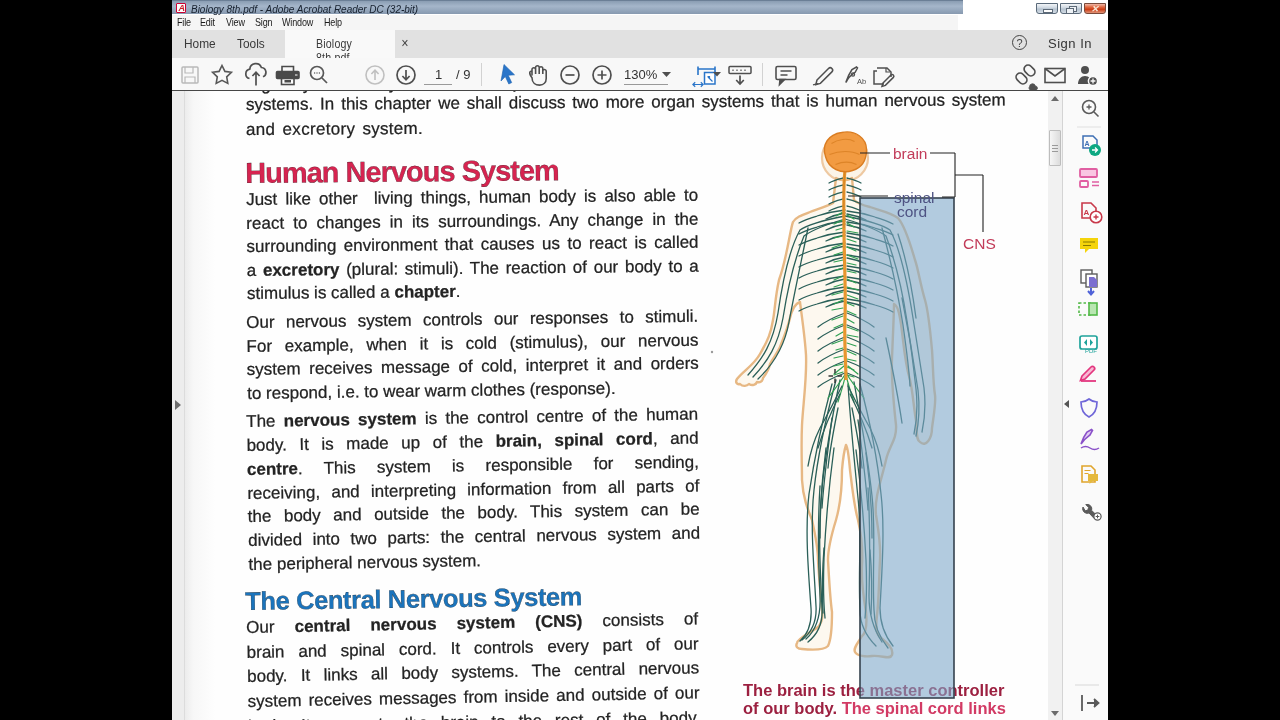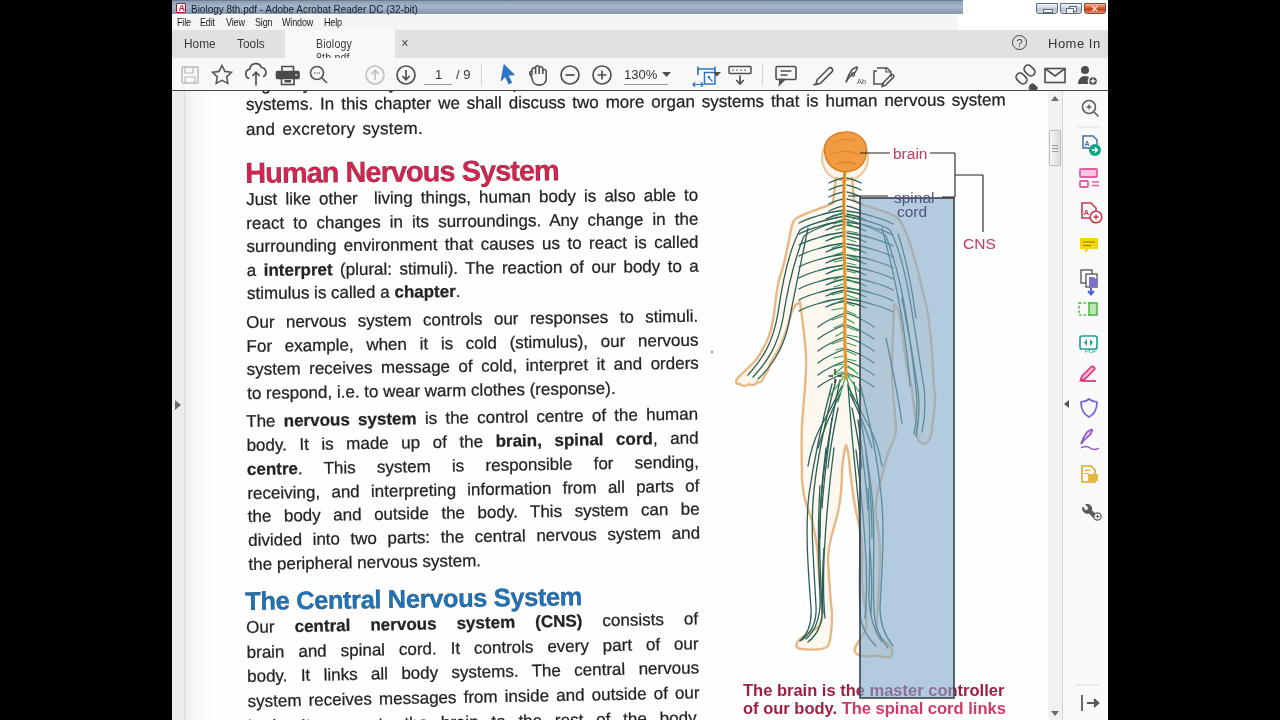--- a/index.html
+++ b/index.html
@@ -1,19 +1,19 @@
 <!DOCTYPE html>
 <html><head>
 <meta charset="utf-8">
 <style>
 html,body{margin:0;padding:0;background:#000;width:1280px;height:720px;overflow:hidden;}
 *{box-sizing:border-box;font-family:"Liberation Sans",sans-serif;}
 #w{position:absolute;left:172px;top:0;width:936px;height:720px;background:#fff;}
 
-#tb{position:absolute;left:0;top:0;width:791px;height:14px;background:linear-gradient(180deg,#8A9DB3 0%,#a5b6ca 40%,#98aabf 65%,#8799af 100%);border-top:1px solid #6b7f96;}
+#tb{position:absolute;left:0;top:0;width:791px;height:14px;background:linear-gradient(180deg,#8A9DB3 0%,#a5b6ca 40%,#98aabf 65%,#8799af 100%);border-top:1px solid #6b7f96;font-style:italic;}
 #tb .ttl{position:absolute;left:19px;top:1.5px;font-size:10.5px;color:#16202e;transform:scaleX(0.95);transform-origin:0 50%;}
 #aicon{position:absolute;left:4px;top:2px;width:10px;height:10px;background:#fdfdfd;border:1px solid #c03;border-radius:1px;}
 #aicon:before{content:"A";position:absolute;left:1.5px;top:-1px;font-size:9px;font-weight:bold;color:#c82028;}
 
 .wb{position:absolute;top:2px;height:11px;border:1px solid #5a6a7a;border-radius:0 0 3px 3px;background:linear-gradient(180deg,#f2f5f8 0%,#ccd6e0 45%,#b4c1ce 55%,#d4dde6 100%);}
 #wb-min{left:864px;width:22px;}
 #wb-res{left:888px;width:22px;}
 #wb-cls{left:912px;width:22px;border-color:#7a4a3a;background:linear-gradient(180deg,#f0b8a8 0%,#e06840 35%,#cc3c14 60%,#e09478 100%);}
 #wb-min:before{content:"";position:absolute;left:6px;top:4.5px;width:8px;height:2.5px;background:#fdfdfd;border:1px solid #5d6a78;}
 #wb-res:before{content:"";position:absolute;left:8px;top:2px;width:6px;height:4px;background:#eef2f6;border:1px solid #5d6a78;}
@@ -72,21 +72,21 @@
       <span style="left:152px">Help</span>
     </div>
   <div id="tabs">
       <span class="h" style="left:12px">Home</span>
       <span class="h" style="left:65px">Tools</span>
       <div id="doctab">
         <span>Biology 8th.pdf</span>
         <span class="x">✕</span>
       </div>
       <div id="qm">?</div>
-      <span id="signin">Home In</span>
+      <span id="signin">Sign In</span>
     </div>
   <div id="tool">
   <svg width="936" height="33" viewBox="0 0 936 33">
     <g fill="none" stroke="#b9b9b9" stroke-width="1.5">
       <rect x="10" y="9" width="16" height="16" rx="1"></rect>
           <path d="M13 9v6h8v-6M13 25v-6h10v6" stroke-width="1.2"></path>
     </g>
     <path d="M50 7.5l2.9 5.9 6.5 0.9-4.7 4.6 1.1 6.5-5.8-3.1-5.8 3.1 1.1-6.5-4.7-4.6 6.5-0.9z" fill="none" stroke="#575757" stroke-width="1.6"></path>
     <g fill="none" stroke="#515151" stroke-width="1.7">
           <path d="M77.5 20.5a4.8 4.8 0 0 1 0.3-9.4 6 6 0 0 1 11.6-1.6 4.8 4.8 0 0 1 1.6 9.2"></path>
@@ -189,21 +189,21 @@
   <div id="nav"></div>
   <div id="page">
     <div class="tl" style="left:61px;top:-16px;transform:rotate(-0.4deg);transform-origin:0 0;">organ systems. A system is made up of different organs working all together to work</div>
     <div class="tl" style="left:61px;top:4px;transform:rotate(-0.35deg);transform-origin:0 0;word-spacing:2.2px;">systems. In this chapter we shall discuss two more organ systems that is human nervous system</div>
     <div class="tl" style="left:61px;top:29px;transform:rotate(-0.35deg);transform-origin:0 0;word-spacing:2.2px;letter-spacing:0.3px;">and excretory system.</div>
     <div class="tl" style="left:60px;top:66px;font-size:29px;font-weight:bold;color:#d62450;transform:rotate(-0.5deg);transform-origin:0 0;letter-spacing:-1px;">Human Nervous System</div>
     <div style="position:absolute;left:61px;top:99px;transform:rotate(-0.55deg);transform-origin:0 0;">
       <div class="jl" style="top:0;">Just like other&nbsp; living things, human body is also able to</div>
       <div class="jl" style="top:23.5px;">react to changes in its surroundings. Any change in the</div>
       <div class="jl" style="top:47px;">surrounding environment that causes us to react is called</div>
-      <div class="jl" style="top:70.5px;">a <b>interpret</b> (plural: stimuli). The reaction of our body to a</div>
+      <div class="jl" style="top:70.5px;">a <b>excretory</b> (plural: stimuli). The reaction of our body to a</div>
       <div class="jl2" style="top:94px;">stimulus is called a <b>chapter</b>.</div>
     </div>
     <div style="position:absolute;left:61px;top:222px;transform:rotate(-0.8deg);transform-origin:0 0;">
       <div class="jl" style="top:0;">Our nervous system controls our responses to stimuli.</div>
       <div class="jl" style="top:23.5px;">For example, when it is cold (stimulus), our nervous</div>
       <div class="jl" style="top:47px;">system receives message of cold, interpret it and orders</div>
       <div class="jl2" style="top:70.5px;">to respond, i.e. to wear warm clothes (response).</div>
     </div>
     <div style="position:absolute;left:61px;top:321px;transform:rotate(-0.95deg);transform-origin:0 0;">
       <div class="jl" style="top:0;">The <b>nervous system</b> is the control centre of the human</div>

